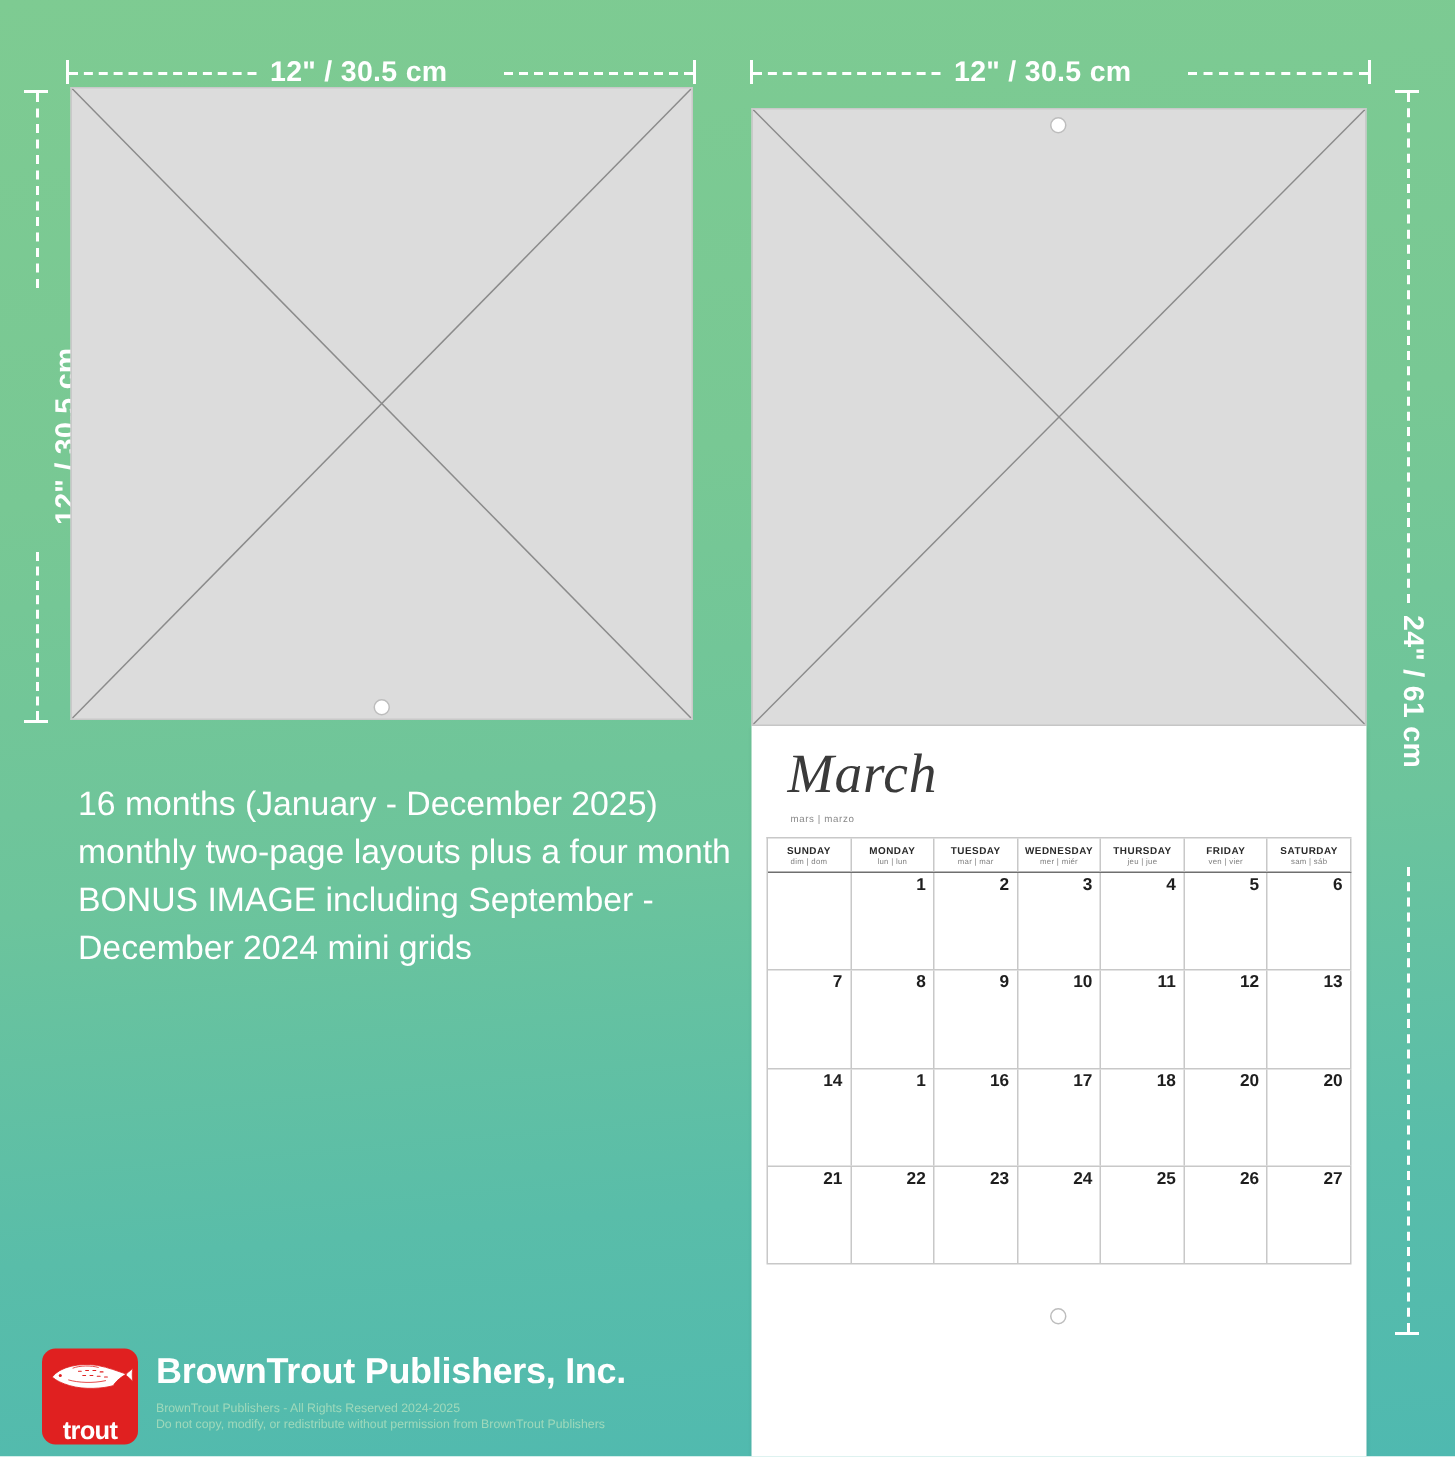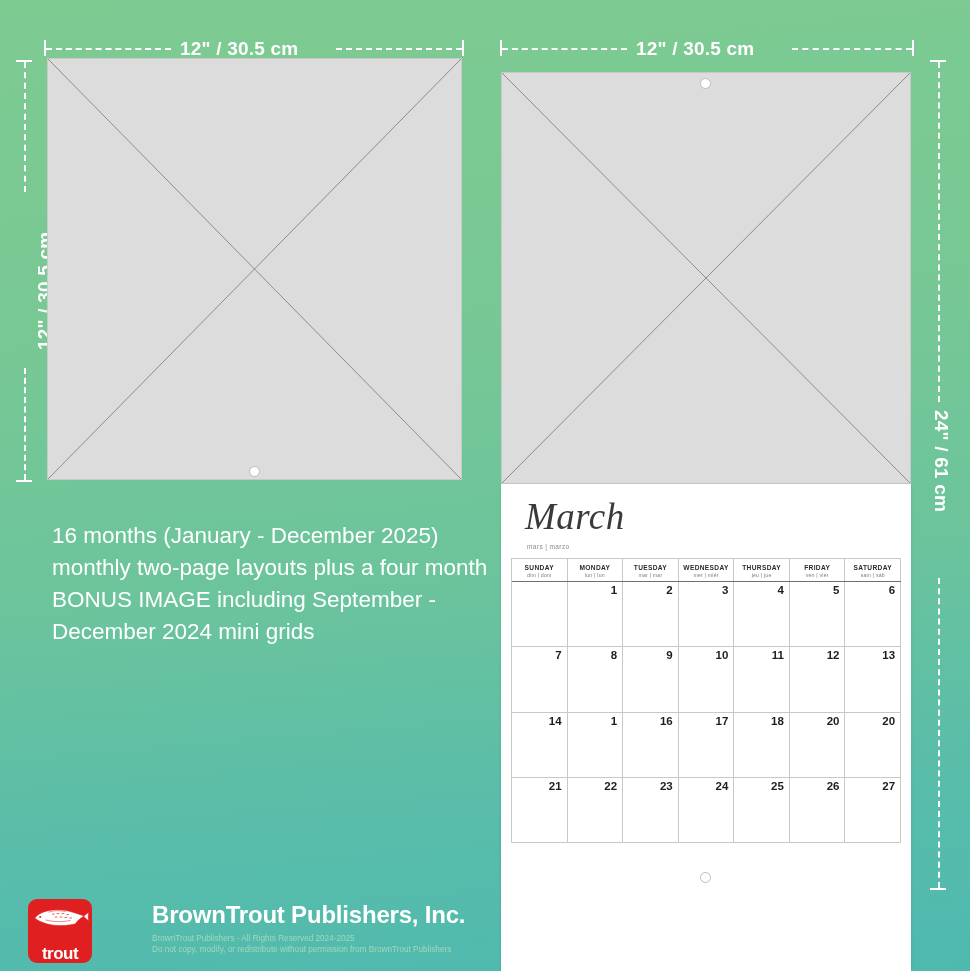--- a/index.html
+++ b/index.html
@@ -228,21 +228,21 @@
     text-align: center;
     color: #ffffff;
     font-weight: 700;
     font-size: 17px;
     letter-spacing: -0.5px;
     line-height: 1;
   }
   #logo-box .lw1 { top: 30px; margin-top: 36px; }
   #logo-box .lw2 { top: 46px; }
 
-  #brandtext { padding-top: 3px; margin-left: 48px; }
+  #brandtext { padding-top: 3px; }
   #brandtext .b1 {
     color: #ffffff;
     font-size: 24px;
     font-weight: 700;
     letter-spacing: -0.2px;
     line-height: 1.08;
   }
   #brandtext .b2 {
     color: #f2fbf6;
     font-size: 15px;

